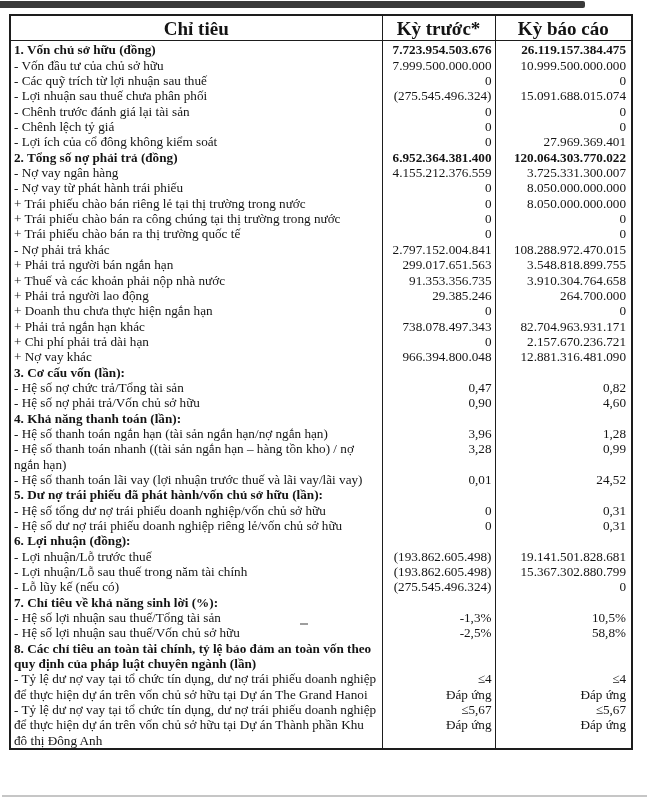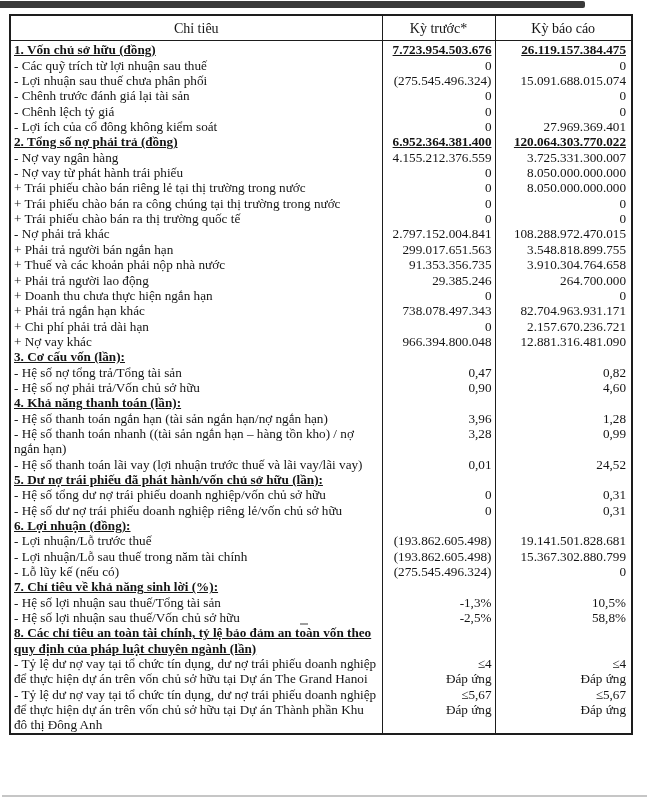--- a/index.html
+++ b/index.html
@@ -48,42 +48,42 @@
     width: 622px;
     border: 2px solid #1d1d1d;
     font-size: 13.2px;
     line-height: 15.35px;
   }
   col.c1 { width: 372px; }
   col.c2 { width: 113px; }
   col.c3 { width: 137px; }
 
   thead th {
-    font-size: 14px;
-    font-weight: normal;
+    font-size: 19px;
+    font-weight: bold;
     text-align: center;
     padding: 5px 2px 4px 2px;
     border-bottom: 1.5px solid #1d1d1d;
   }
   thead th + th,
   tbody td + td {
     border-left: 1px solid #1d1d1d;
   }
   tbody td {
     vertical-align: top;
     padding: 0 2px;
   }
   td.c-label { padding-left: 3px; }
   td.c-prev, td.c-curr {
     text-align: right;
     white-space: pre-line;
     padding-right: 3px;
   }
   td.c-curr { padding-right: 5px; }
-  tr.bold td { font-weight: bold; text-decoration: underline; }
+  tr.bold td { font-weight: bold; }
   tbody tr:first-child td { padding-top: 1px; }
 </style>
 </head>
 <body>
 
 <div id="page">
   <div class="scan-bar-top"></div>
   <div class="scan-dash"></div>
   <div class="scan-bar-bottom"></div>
 
@@ -101,20 +101,25 @@
           <th>Kỳ báo cáo</th>
         </tr>
       </thead>
       <tbody>
           <tr class="bold">
     <td class="c-label">1. Vốn chủ sở hữu (đồng)</td>
     <td class="c-prev">7.723.954.503.676</td>
     <td class="c-curr">26.119.157.384.475</td>
   </tr>
           <tr>
+    <td class="c-label">- Vốn đầu tư của chủ sở hữu</td>
+    <td class="c-prev">7.999.500.000.000</td>
+    <td class="c-curr">10.999.500.000.000</td>
+  </tr>
+          <tr>
     <td class="c-label">- Các quỹ trích từ lợi nhuận sau thuế</td>
     <td class="c-prev">0</td>
     <td class="c-curr">0</td>
   </tr>
           <tr>
     <td class="c-label">- Lợi nhuận sau thuế chưa phân phối</td>
     <td class="c-prev">(275.545.496.324)</td>
     <td class="c-curr">15.091.688.015.074</td>
   </tr>
           <tr>
@@ -201,21 +206,21 @@
     <td class="c-label">+ Nợ vay khác</td>
     <td class="c-prev">966.394.800.048</td>
     <td class="c-curr">12.881.316.481.090</td>
   </tr>
           <tr class="bold">
     <td class="c-label">3. Cơ cấu vốn (lần):</td>
     <td class="c-prev"></td>
     <td class="c-curr"></td>
   </tr>
           <tr>
-    <td class="c-label">- Hệ số nợ tổng trả/Tổng tài sản</td>
+    <td class="c-label">- Hệ số nợ chức trả/Tổng tài sản</td>
     <td class="c-prev">0,47</td>
     <td class="c-curr">0,82</td>
   </tr>
           <tr>
     <td class="c-label">- Hệ số nợ phải trả/Vốn chủ sở hữu</td>
     <td class="c-prev">0,90</td>
     <td class="c-curr">4,60</td>
   </tr>
           <tr class="bold">
     <td class="c-label">4. Khả năng thanh toán (lần):</td>

